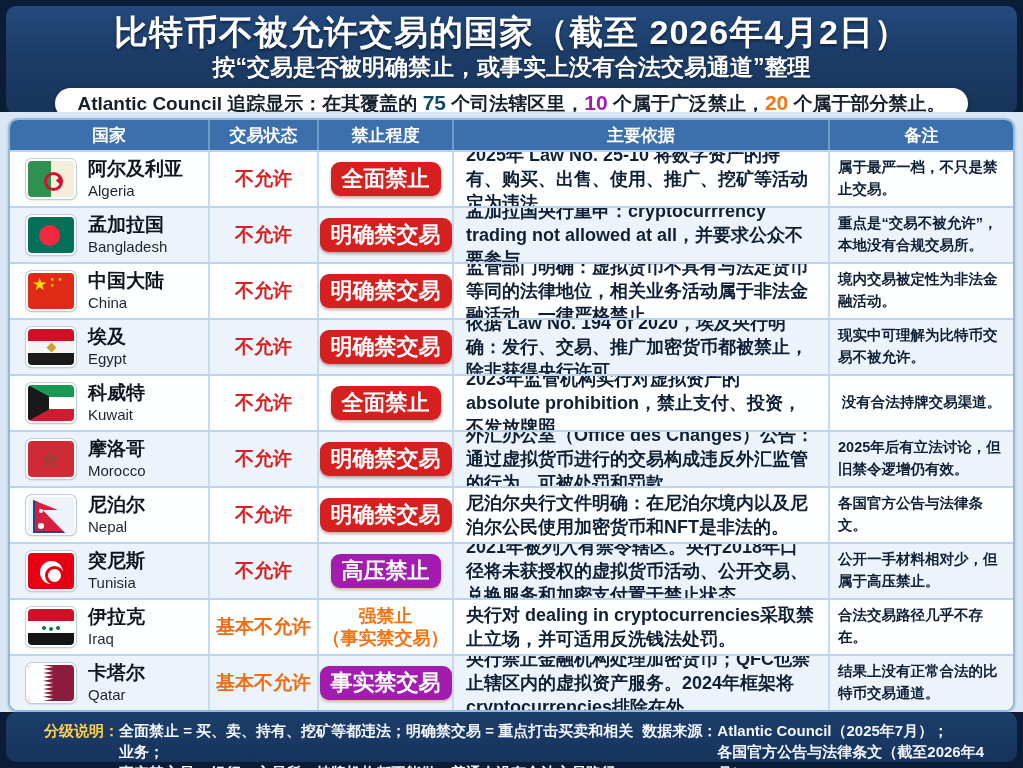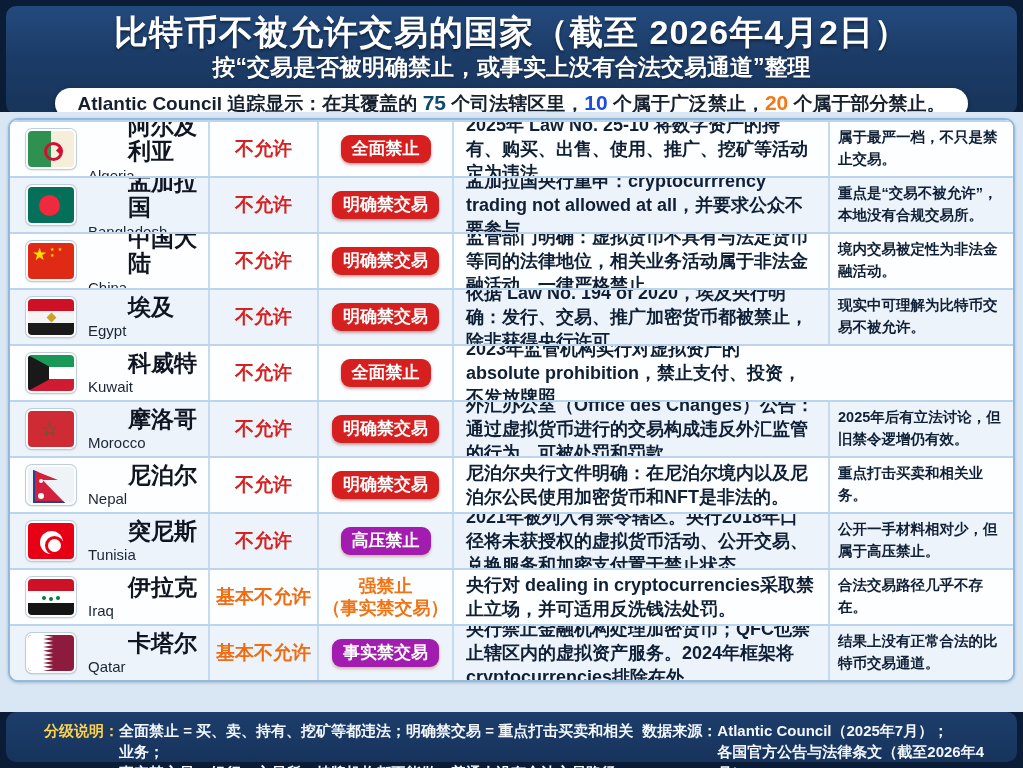--- a/index.html
+++ b/index.html
@@ -12,21 +12,21 @@
           background:linear-gradient(180deg,#234a7d 0%,#1c3c68 45%,#173459 100%);
           border-radius:10px;text-align:center;padding-top:7px;}
   .title{color:#ffffff;font-size:34px;font-weight:bold;letter-spacing:1px;line-height:38px;
          text-shadow:0 2px 3px rgba(0,0,0,.45);}
   .subtitle{color:#ffffff;font-size:23px;font-weight:bold;margin-top:3px;line-height:26px;
             text-shadow:0 1px 2px rgba(0,0,0,.4);}
   .banner{display:inline-block;margin-top:8px;background:#ffffff;border-radius:16px;
           padding:3px 22px;font-size:19px;font-weight:bold;color:#16202e;
           box-shadow:0 2px 5px rgba(0,0,0,.4);line-height:24px;}
   .num-blue{color:#0c4a6e;font-size:21px;}
-  .num-red{color:#1d4ed8;font-size:21px;}
+  .num-red{color:#a21caf;font-size:21px;}
   .num-orange{color:#f0791a;font-size:21px;}
 
   
   .main{position:absolute;left:0;top:112px;right:0;height:600px;background:#d9e6f3;
         padding:6px 8px 0 8px;}
   .table{width:1007px;border:2px solid #93b9dd;border-radius:10px;overflow:hidden;
          background:#fdfeff;box-shadow:0 1px 3px rgba(20,50,90,.25);}
   .thead{display:grid;grid-template-columns:198px 109px 135px 376px 185px;
          background:#3b70ad;color:#fff;height:30px;}
   .thead .hcell{display:flex;align-items:center;justify-content:center;
@@ -34,26 +34,26 @@
   .thead .hcell:first-child{border-left:none;}
   .row{display:grid;grid-template-columns:198px 109px 135px 376px 185px;height:56px;
        border-top:2px solid #bcd4ec;}
   .row:nth-child(odd){background:#fdfeff;}
   .row:nth-child(even){background:#ecf3fb;}
   .cell{display:flex;align-items:center;justify-content:center;
         border-left:2px solid #c7dbf0;overflow:hidden;}
   .cell:first-child{border-left:none;}
   .c-country{justify-content:flex-start;padding-left:16px;gap:12px;}
   .cnames{display:flex;flex-direction:column;line-height:1.1;}
-  .zh{font-size:23px;font-weight:bold;color:#101522;margin-left:40px;}
+  .zh{font-size:19px;font-weight:bold;color:#101522;}
   .en{font-size:15px;color:#1c2535;margin-top:3px;}
   .status{font-size:19px;font-weight:bold;}
   .status[data-variant="red"]{color:#d62121;}
   .status[data-variant="orange"]{color:#ef6c12;}
-  .badge{display:inline-block;font-weight:bold;font-size:17px;color:#fff;
+  .badge{display:inline-block;font-weight:bold;font-size:22px;color:#fff;
          padding:3px 11px;border-radius:9px;line-height:1.25;text-align:center;}
   .badge[data-variant="badge-red"]{background:#d61f1f;box-shadow:0 2px 3px rgba(120,10,10,.35);}
   .badge[data-variant="badge-orange"]{background:#a21caf;box-shadow:0 2px 3px rgba(150,70,5,.35);}
   .badge[data-variant="text-orange"]{background:none;color:#f07314;padding:0;font-size:18px;}
   .badge span{display:block;}
   .badge span:empty{display:none;}
   .c-basis{justify-content:flex-start;text-align:left;padding:4px 12px;
            font-size:18px;font-weight:600;color:#0f2036;line-height:1.35;}
   .c-note{text-align:left;padding:4px 8px;font-size:14.5px;font-weight:600;
           color:#0f2036;line-height:1.5;}
@@ -120,20 +120,27 @@
 <div class="app">
 
   <div class="header">
     <div class="title">比特币不被允许交易的国家（截至 2026年4月2日）</div>
     <div class="subtitle">按“交易是否被明确禁止，或事实上没有合法交易通道”整理</div>
     <div class="banner"><span>Atlantic Council 追踪显示：在其覆盖的 </span><span class="num-blue">75</span><span> 个司法辖区里，</span><span class="num-red">10</span><span> 个属于广泛禁止，</span><span class="num-orange">20</span><span> 个属于部分禁止。</span></div>
   </div>
 
   <div class="main">
     <div class="table">
+      <div class="thead">
+        <div class="hcell">国家</div>
+        <div class="hcell">交易状态</div>
+        <div class="hcell">禁止程度</div>
+        <div class="hcell">主要依据</div>
+        <div class="hcell">备注</div>
+      </div>
       <div class="tbody">
 
         <div class="row">
           <div class="cell c-country">
             <span class="flag fl-dz"></span>
             <span class="cnames">
                 <span class="zh">阿尔及利亚</span>
                 <span class="en">Algeria</span>
               </span>
           </div>
@@ -219,20 +226,21 @@
           </div>
           <div class="cell">
               <span class="status" data-variant="red">不允许</span>
             </div>
           <div class="cell">
               <span class="badge" data-variant="badge-red">
                 <span>全面禁止</span>
               </span>
             </div>
           <div class="cell c-basis">2023年监管机构实行对虚拟资产的 absolute prohibition，禁止支付、投资，不发放牌照。</div>
+          <div class="cell c-note">没有合法持牌交易渠道。</div>
         </div>
 
         <div class="row">
           <div class="cell c-country">
             <span class="flag fl-ma"></span>
             <span class="cnames">
                 <span class="zh">摩洛哥</span>
                 <span class="en">Morocco</span>
               </span>
           </div>
@@ -258,21 +266,21 @@
           </div>
           <div class="cell">
               <span class="status" data-variant="red">不允许</span>
             </div>
           <div class="cell">
               <span class="badge" data-variant="badge-red">
                 <span>明确禁交易</span>
               </span>
             </div>
           <div class="cell c-basis">尼泊尔央行文件明确：在尼泊尔境内以及尼泊尔公民使用加密货币和NFT是非法的。</div>
-          <div class="cell c-note">重点打击买卖和相关业务。</div>
+          <div class="cell c-note">各国官方公告与法律条文。</div>
         </div>
 
         <div class="row">
           <div class="cell c-country">
             <span class="flag fl-tn"></span>
             <span class="cnames">
                 <span class="zh">突尼斯</span>
                 <span class="en">Tunisia</span>
               </span>
           </div>

